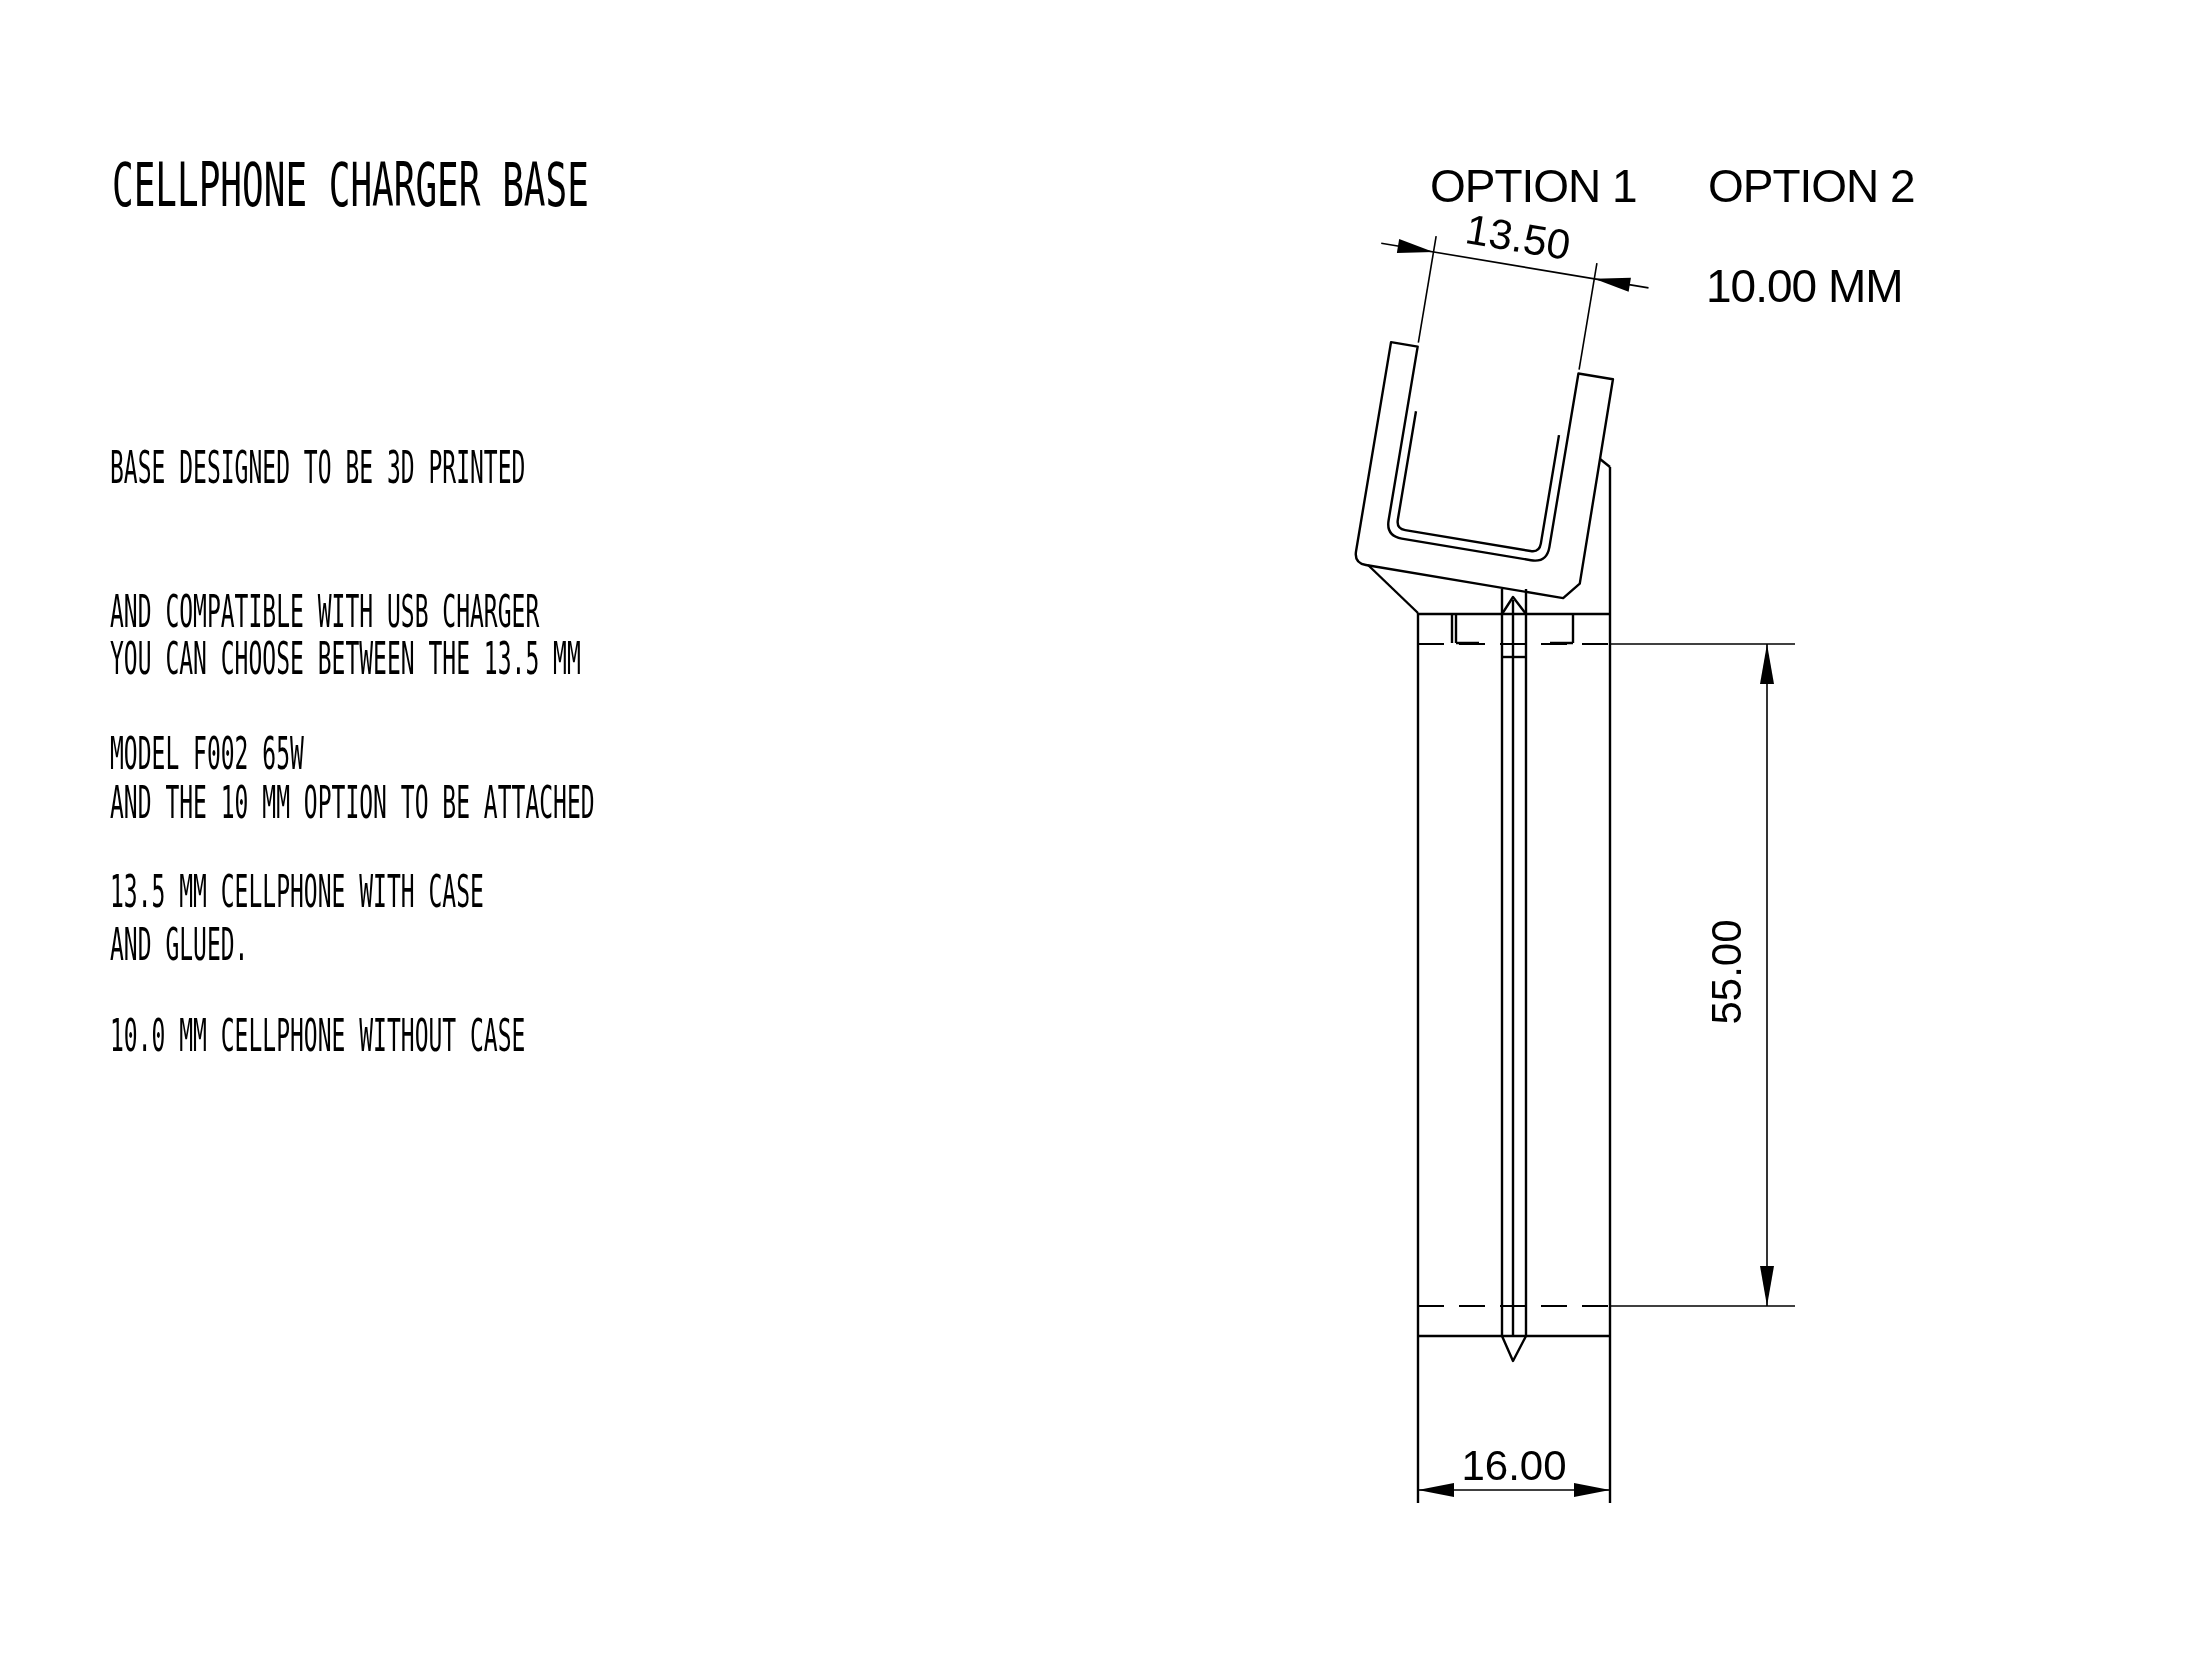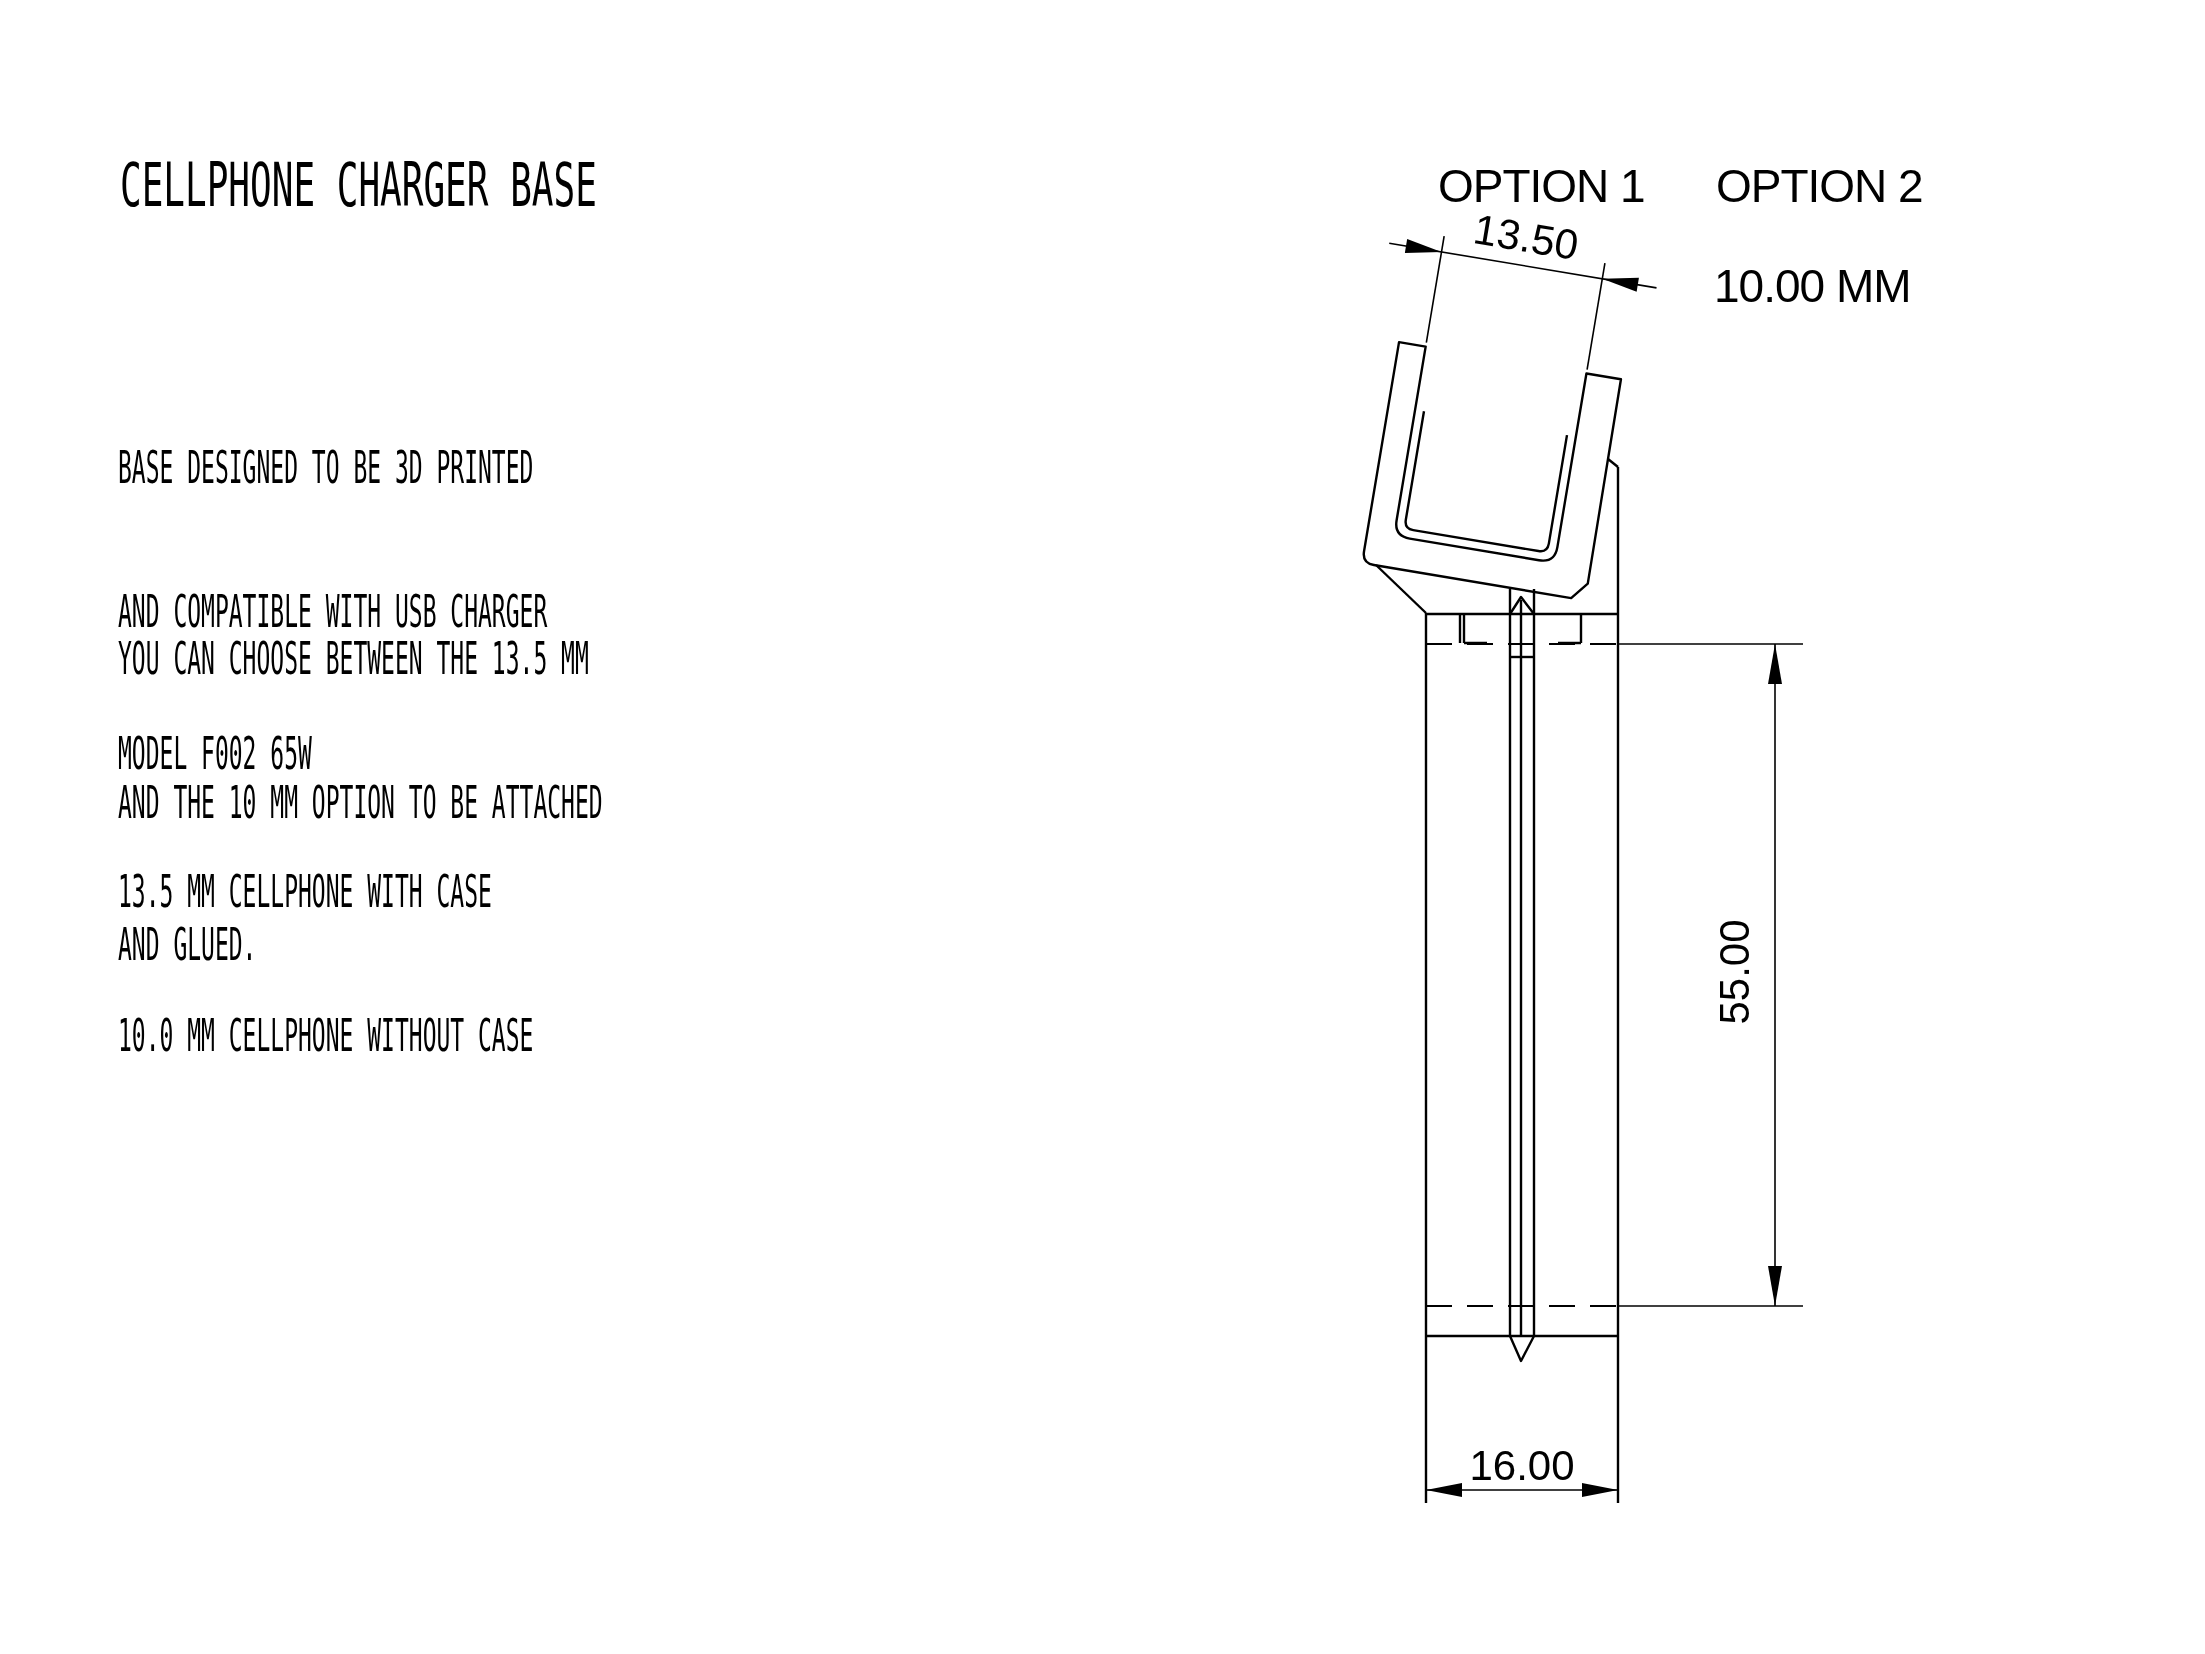--- a/index.html
+++ b/index.html
@@ -1,18 +1,18 @@
 <!DOCTYPE html>
 <html><head>
 <meta charset="utf-8">
 <style>
   html,body{margin:0;padding:0;background:#ffffff;}
   body{width:2205px;height:1654px;position:relative;overflow:hidden;
        font-family:"Liberation Sans",sans-serif;}
-  .stage{position:absolute;left:8px;top:0;width:2177px;height:1654px;background:#ffffff;}
+  .stage{position:absolute;left:0;top:0;width:2177px;height:1654px;background:#ffffff;}
 
   
   .cad-text{position:absolute;color:#000;font-family:"DejaVu Sans Mono",monospace;
             transform-origin:0 0;white-space:pre;}
   .doc-title{left:112px;top:150px;font-size:36px;line-height:42px;transform:scale(1,1.7);}
   .note{font-size:23px;line-height:24.5px;transform:scale(1,1.95);}
   .note-1{left:110px;top:348px;}
   .note-2{left:110px;top:539px;}
   .note-3{left:110px;top:772px;}
 

